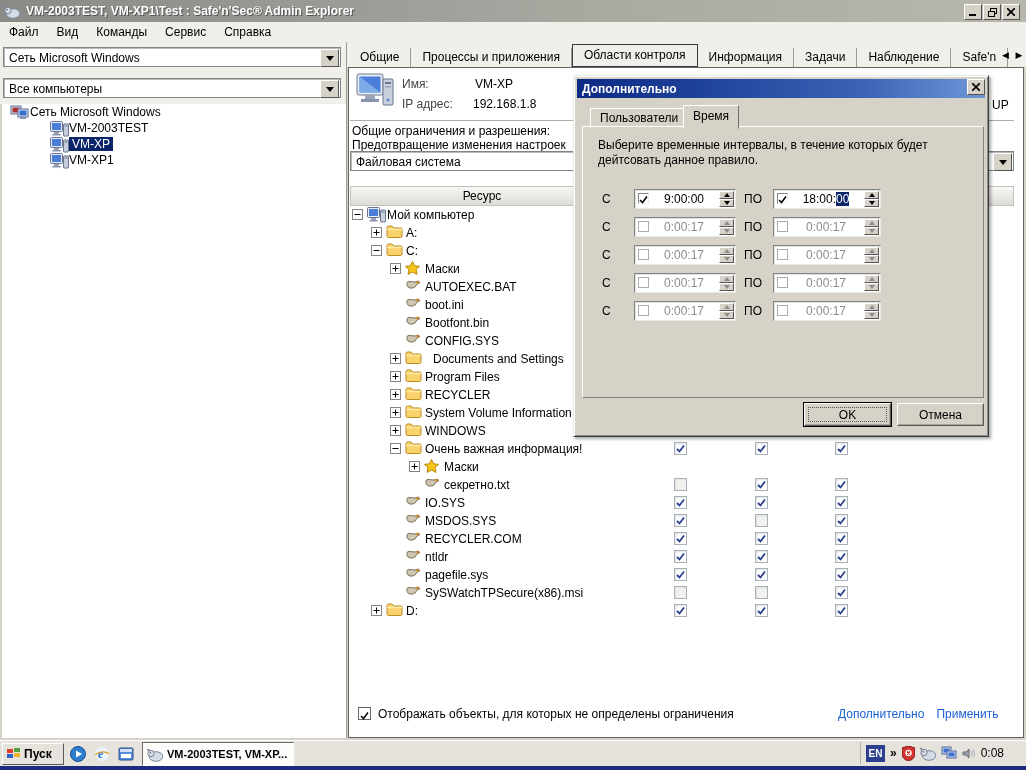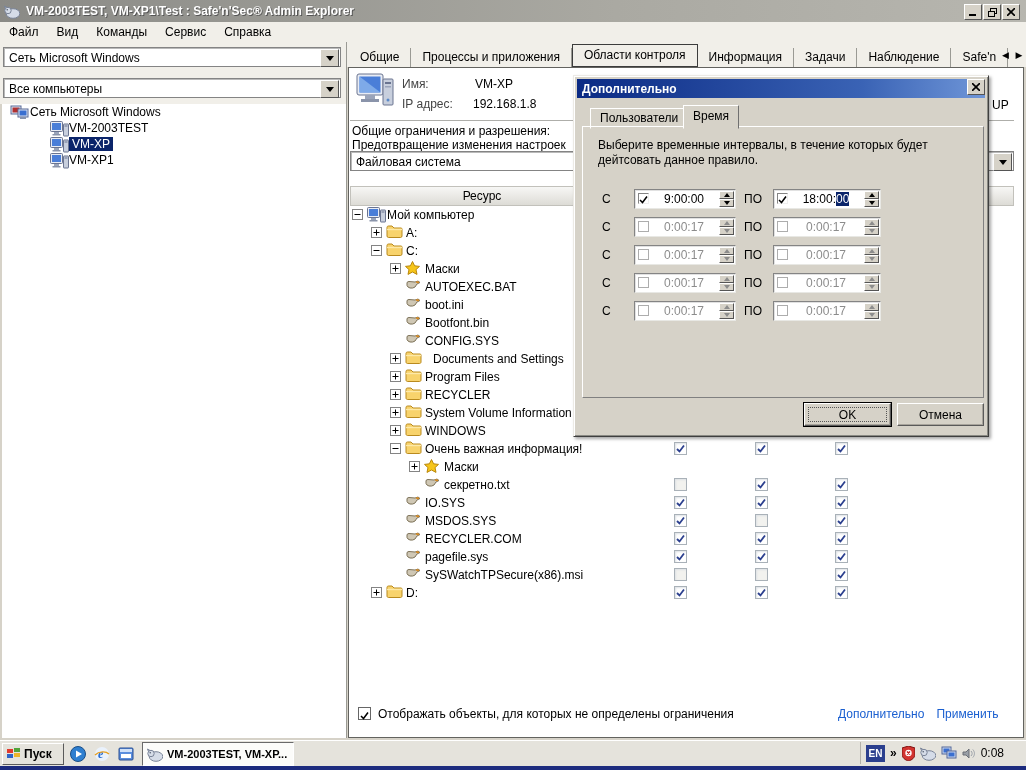--- a/index.html
+++ b/index.html
@@ -545,20 +545,42 @@
         <svg width="11" height="11">
           <polyline points="2,6 4.5,8.5 9,2.5" fill="none" stroke="#2b3f8e" stroke-width="1.8"></polyline>
         </svg>
       </span>
     </div>
     <div class="rrow">
       <span class="ricon" style="left:55px;"><svg width="17" height="11">
           <path d="M2 4 Q2 2.5 4 2.5 L10 3 L13 2 L15 3.5 L12 5 L10 8 Q8 9.5 5 9 L3 8 Q1.5 7 2 4 Z" fill="#cfc7b4" stroke="#7d7258"></path>
           <path d="M11 3 L14 3.4" stroke="#d88a20" stroke-width="1.6"></path>
         </svg></span>
+      <span class="lbl" style="left:75px;">ntldr</span>
+      <span class="chk " style="left:324px;">
+        <svg width="11" height="11">
+          <polyline points="2,6 4.5,8.5 9,2.5" fill="none" stroke="#2b3f8e" stroke-width="1.8"></polyline>
+        </svg>
+      </span>
+      <span class="chk " style="left:405px;">
+        <svg width="11" height="11">
+          <polyline points="2,6 4.5,8.5 9,2.5" fill="none" stroke="#2b3f8e" stroke-width="1.8"></polyline>
+        </svg>
+      </span>
+      <span class="chk " style="left:485px;">
+        <svg width="11" height="11">
+          <polyline points="2,6 4.5,8.5 9,2.5" fill="none" stroke="#2b3f8e" stroke-width="1.8"></polyline>
+        </svg>
+      </span>
+    </div>
+    <div class="rrow">
+      <span class="ricon" style="left:55px;"><svg width="17" height="11">
+          <path d="M2 4 Q2 2.5 4 2.5 L10 3 L13 2 L15 3.5 L12 5 L10 8 Q8 9.5 5 9 L3 8 Q1.5 7 2 4 Z" fill="#cfc7b4" stroke="#7d7258"></path>
+          <path d="M11 3 L14 3.4" stroke="#d88a20" stroke-width="1.6"></path>
+        </svg></span>
       <span class="lbl" style="left:75px;">pagefile.sys</span>
       <span class="chk " style="left:324px;">
         <svg width="11" height="11">
           <polyline points="2,6 4.5,8.5 9,2.5" fill="none" stroke="#2b3f8e" stroke-width="1.8"></polyline>
         </svg>
       </span>
       <span class="chk " style="left:405px;">
         <svg width="11" height="11">
           <polyline points="2,6 4.5,8.5 9,2.5" fill="none" stroke="#2b3f8e" stroke-width="1.8"></polyline>
         </svg>

